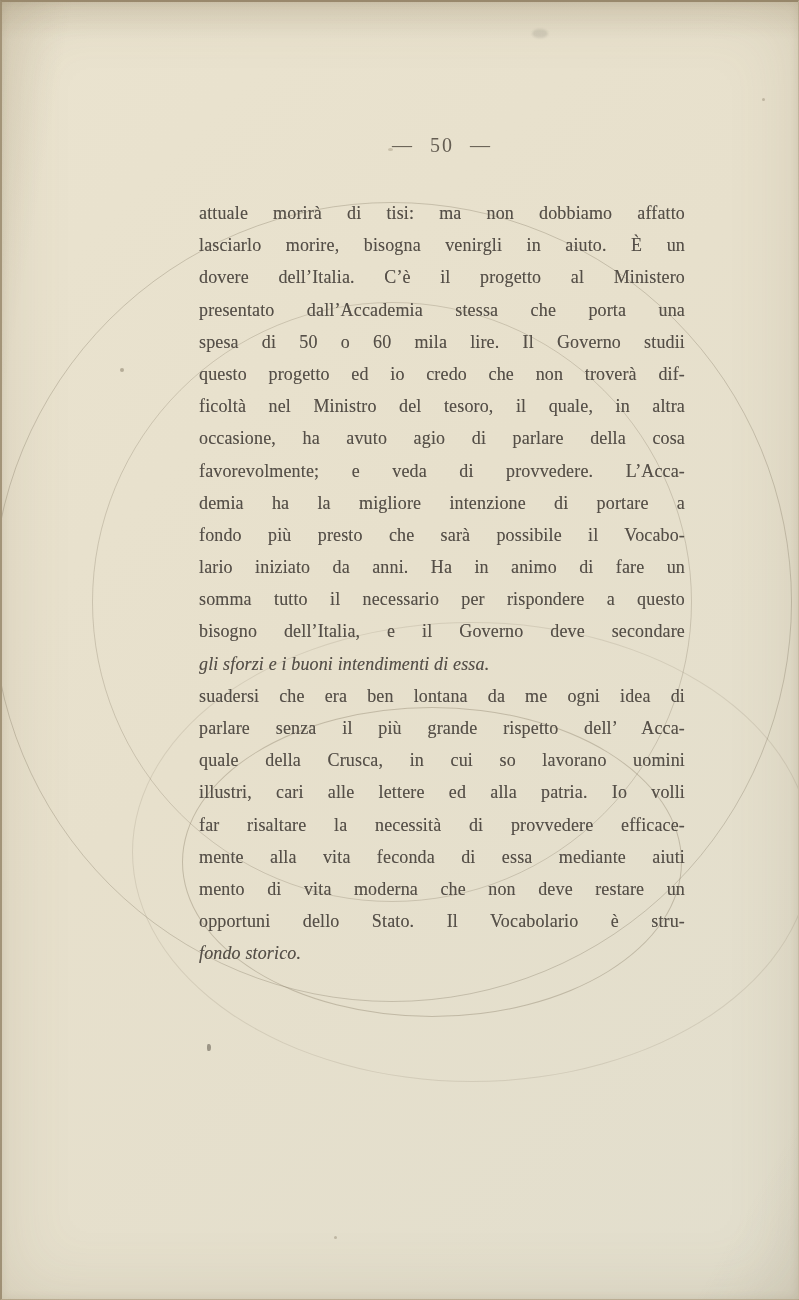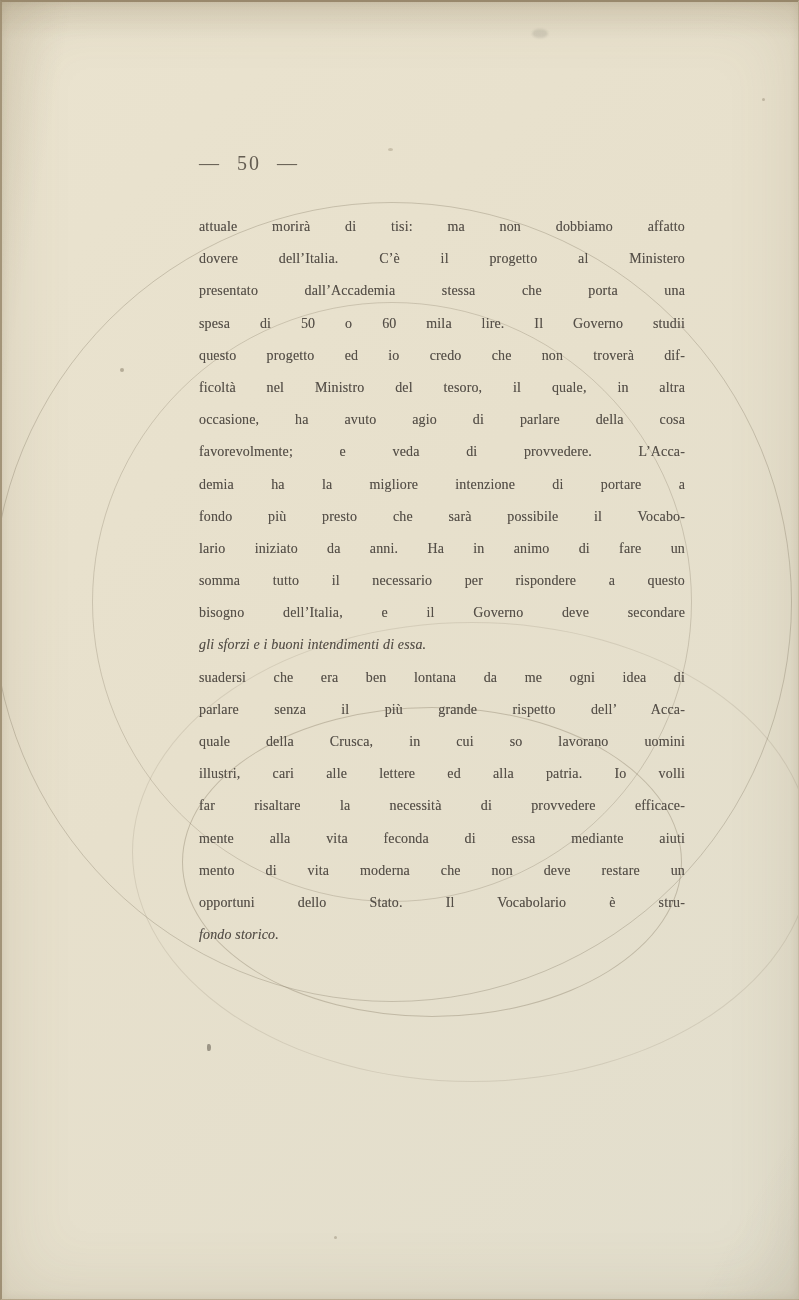--- a/index.html
+++ b/index.html
@@ -35,31 +35,32 @@
     border:1px solid rgba(108,96,74,0.28);
     pointer-events:none;
   }
   .s1{left:-10px;top:200px;width:800px;height:800px;}
   .s2{left:90px;top:300px;width:600px;height:600px;border-color:rgba(108,96,74,0.24);}
   .s3{left:180px;top:705px;width:500px;height:310px;border-color:rgba(108,96,74,0.30);}
   .s4{left:130px;top:620px;width:680px;height:460px;border-color:rgba(108,96,74,0.15);}
 
   .page-number{
     position:absolute;
-    left:197px;top:150px;width:486px;
+    left:197px;top:132px;width:486px;
+    text-align:center;
     font-size:20px;
     letter-spacing:2px;
     word-spacing:9px;
     color:#645d52;
   }
 
   .textblock{
     position:absolute;
-    left:197px;top:209px;width:486px;
-    font-size:14px;
+    left:197px;top:195px;width:486px;
+    font-size:18px;
     line-height:32.2px;
     color:var(--ink);
     letter-spacing:0.15px;
     text-shadow:0 0 0.6px rgba(85,79,72,0.45);
   }
   .line{
     height:32.2px;
     overflow:hidden;
     text-align:justify;
     text-align-last:justify;
@@ -83,20 +84,21 @@
 
   <div class="stamp s1"></div>
   <div class="stamp s2"></div>
   <div class="stamp s4"></div>
   <div class="stamp s3"></div>
 
   <div class="page-number">— 50 —</div>
 
   <div class="textblock">
     <div class="line">attuale morirà di tisi: ma non dobbiamo affatto</div>
+    <div class="line">lasciarlo morire, bisogna venirgli in aiuto. È un</div>
     <div class="line">dovere dell’Italia. C’è il progetto al Ministero</div>
     <div class="line">presentato dall’Accademia stessa che porta una</div>
     <div class="line">spesa di 50 o 60 mila lire. Il Governo studii</div>
     <div class="line">questo progetto ed io credo che non troverà dif-</div>
     <div class="line">ficoltà nel Ministro del tesoro, il quale, in altra</div>
     <div class="line">occasione, ha avuto agio di parlare della cosa</div>
     <div class="line">favorevolmente; e veda di provvedere. L’Acca-</div>
     <div class="line">demia ha la migliore intenzione di portare a</div>
     <div class="line">fondo più presto che sarà possibile il Vocabo-</div>
     <div class="line">lario iniziato da anni. Ha in animo di fare un</div>

